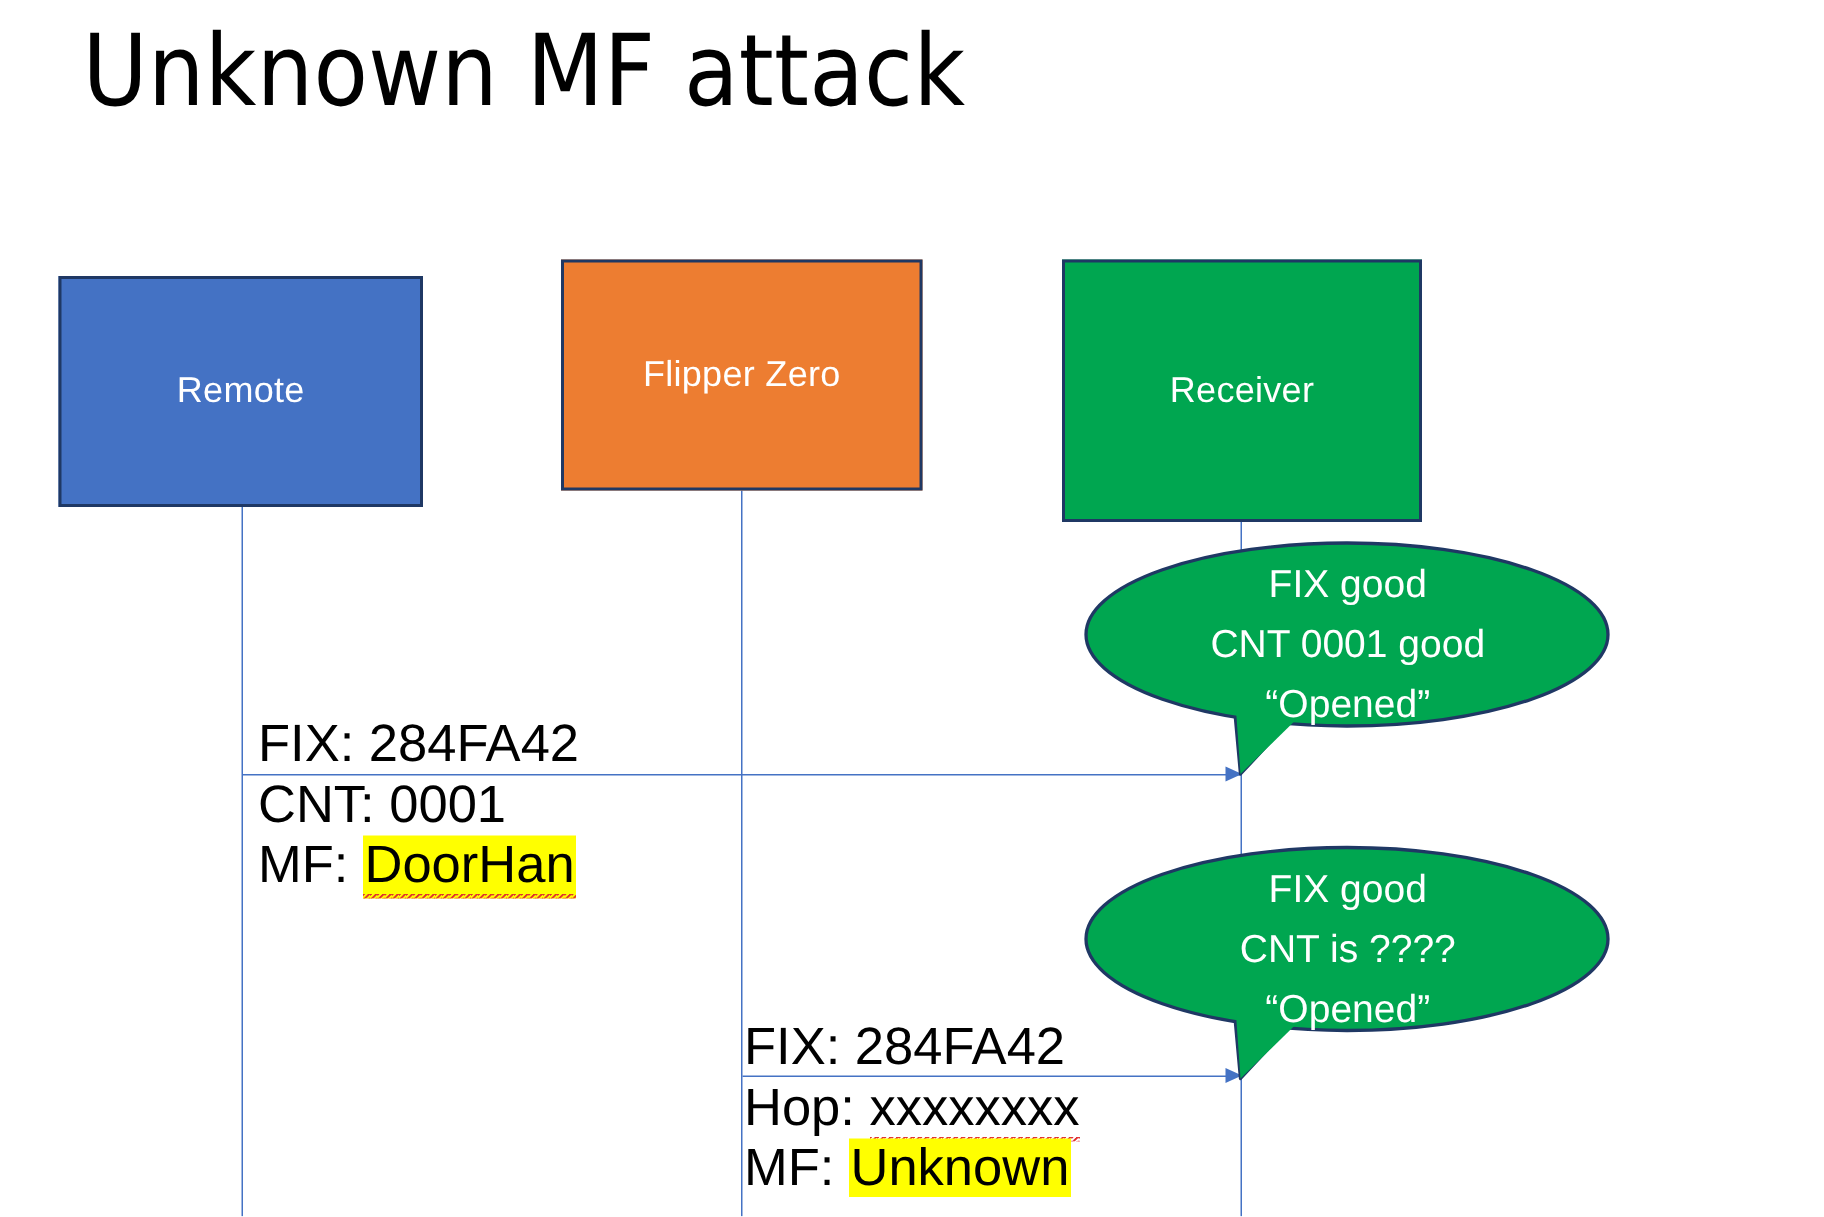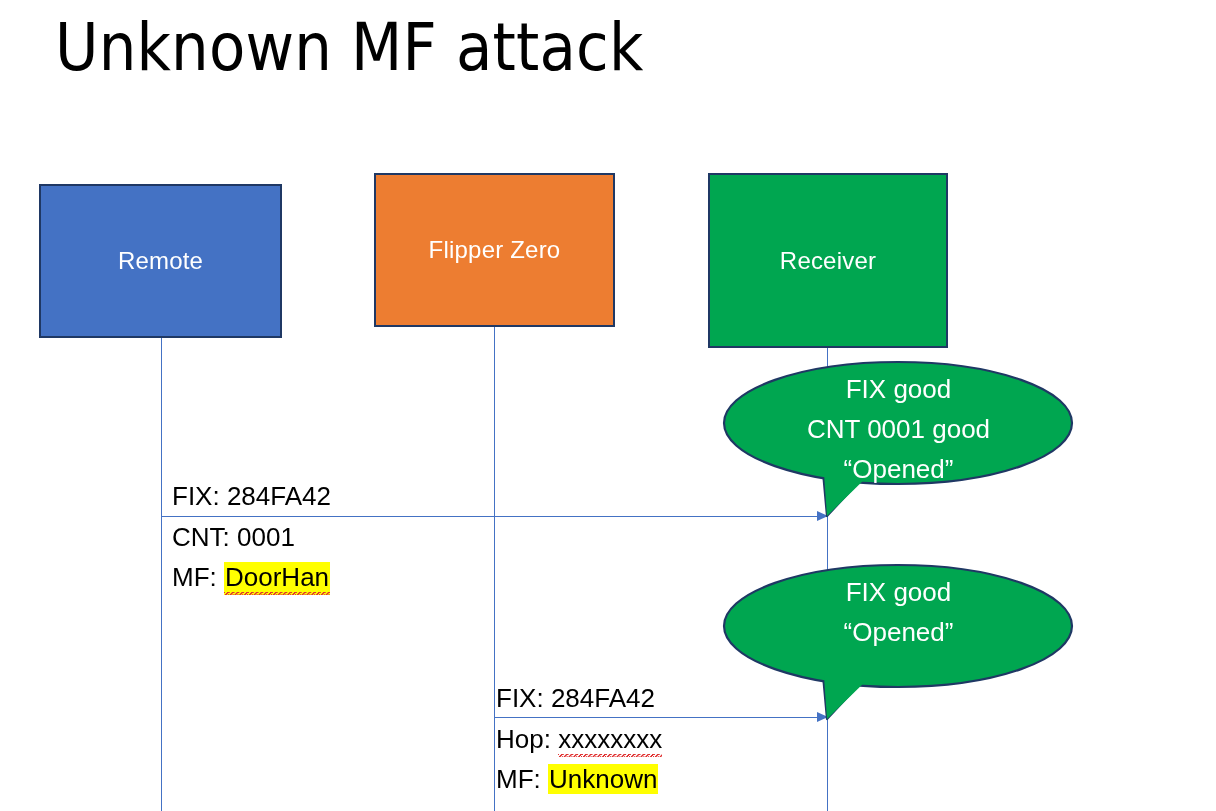--- a/index.html
+++ b/index.html
@@ -79,21 +79,21 @@
     border-top: 5.5px solid transparent;
     border-bottom: 5.5px solid transparent;
     border-left: 11px solid #4472C4;
   }
   #arrow-1 { left: 162px; top: 516px; width: 665px; }
   #arrow-2 { left: 495px; top: 717px; width: 332px; }
 
   
   .msg-label {
     position: absolute;
-    font-size: 26px;
+    font-size: 35px;
     line-height: 40px;
     color: #000000;
     white-space: nowrap;
   }
   #msg-1-top    { left: 172px; top: 476px; }
   #msg-1-bottom { left: 172px; top: 517px; }
   #msg-2-top    { left: 496px; top: 678px; }
   #msg-2-bottom { left: 496px; top: 719px; }
 
   .hl {
@@ -197,17 +197,18 @@
   </div>
 
   <div class="callout" id="callout-2">
     <svg width="351" height="160" viewBox="0 0 351 160">
       <path d="M 104 156 L 100 112 L 145 112 Z" fill="#00A650" stroke="#1F3864" stroke-width="2.2" stroke-linejoin="round"></path>
       <ellipse cx="175" cy="63" rx="174" ry="61" fill="#00A650" stroke="#1F3864" stroke-width="2.2"></ellipse>
       <path d="M 104 156 L 101 113 L 148 113 Z" fill="#00A650" stroke="none"></path>
     </svg>
     <div class="callout-text" id="callout-2-text">
       <div>FIX good</div>
+      <div>CNT is ????</div>
       <div>“Opened”</div>
     </div>
   </div>
 
 </div>
 
 </body></html>

